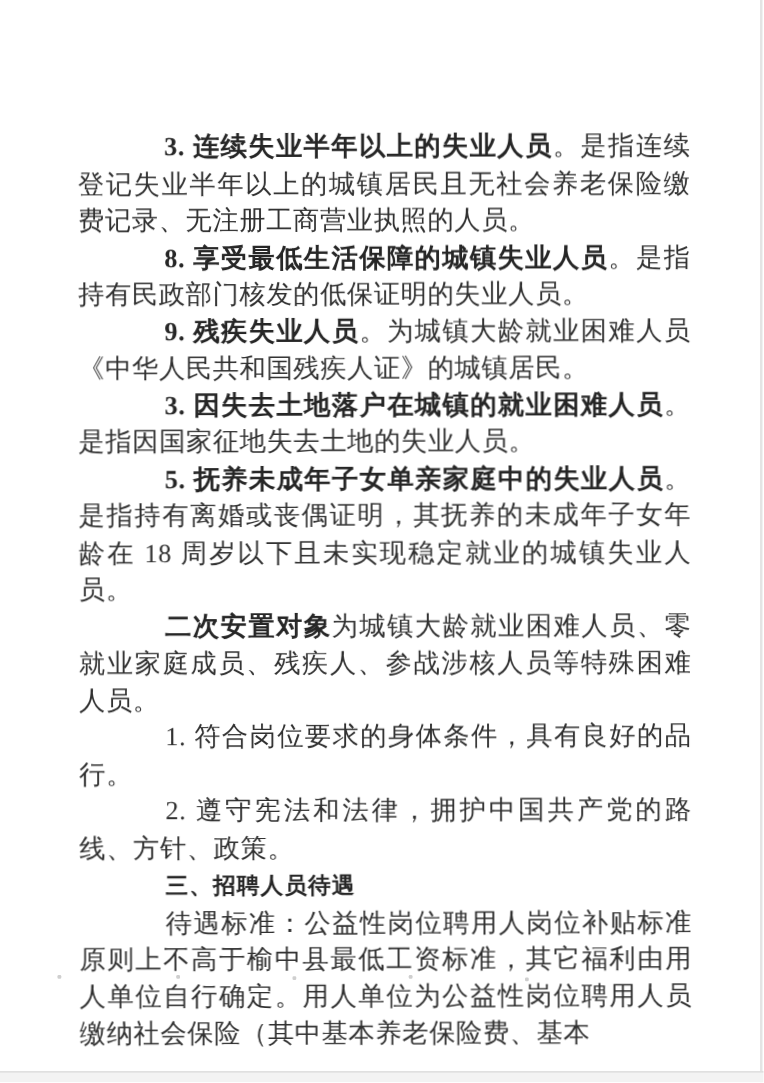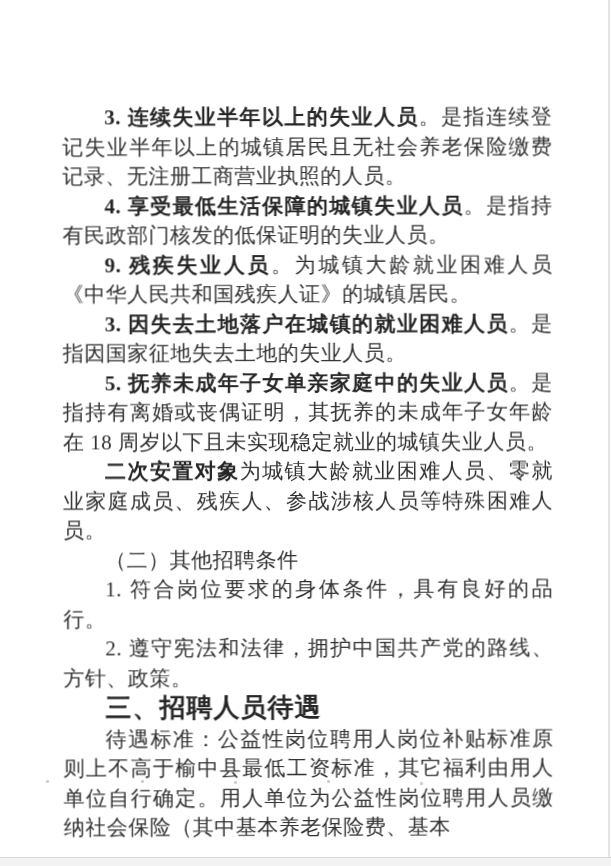--- a/index.html
+++ b/index.html
@@ -55,47 +55,47 @@
     filter: blur(0.22px);
   }
   .para {
     margin: 0;
     text-indent: 2em;
     letter-spacing: 0.5px;
   }
   .para strong {
     font-weight: bold;
     color: #262626;
+    margin-left: 27px;
   }
   .para.heading strong {
     font-family: Liberation Sans, sans-serif;
-    font-size: 26px;
+    font-size: 18px;
     letter-spacing: 1px;
   }
 </style>
 </head>
 <body>
 
 <div class="page">
 
   <div class="text-block">
 
     <p class="para"><strong>3. 连续失业半年以上的失业人员</strong><span>。是指连续登记失业半年以上的城镇居民且无社会养老保险缴费记录、无注册工商营业执照的人员。</span></p>
 
-    <p class="para"><strong>4. 享受最低生活保障的城镇失业人员</strong><span>。是指持有民政部门核发的低保证明的失业人员。</span></p>
+    <p class="para"><strong>8. 享受最低生活保障的城镇失业人员</strong><span>。是指持有民政部门核发的低保证明的失业人员。</span></p>
 
     <p class="para"><strong>9. 残疾失业人员</strong><span>。为城镇大龄就业困难人员《中华人民共和国残疾人证》的城镇居民。</span></p>
 
     <p class="para"><strong>3. 因失去土地落户在城镇的就业困难人员</strong><span>。是指因国家征地失去土地的失业人员。</span></p>
 
     <p class="para"><strong>5. 抚养未成年子女单亲家庭中的失业人员</strong><span>。是指持有离婚或丧偶证明，其抚养的未成年子女年龄在 18 周岁以下且未实现稳定就业的城镇失业人员。</span></p>
 
     <p class="para"><strong>二次安置对象</strong><span>为城镇大龄就业困难人员、零就业家庭成员、残疾人、参战涉核人员等特殊困难人员。</span></p>
 
-    <p class="para"><strong></strong><span>（二）其他招聘条件</span></p>
 
     <p class="para"><strong></strong><span>1. 符合岗位要求的身体条件，具有良好的品行。</span></p>
 
     <p class="para"><strong></strong><span>2. 遵守宪法和法律，拥护中国共产党的路线、方针、政策。</span></p>
 
 
     <p class="para heading"><strong>三、招聘人员待遇</strong><span></span></p>
 
     <p class="para"><strong></strong><span>待遇标准：公益性岗位聘用人岗位补贴标准原则上不高于榆中县最低工资标准，其它福利由用人单位自行确定。用人单位为公益性岗位聘用人员缴纳社会保险（其中基本养老保险费、基本</span></p>
 

